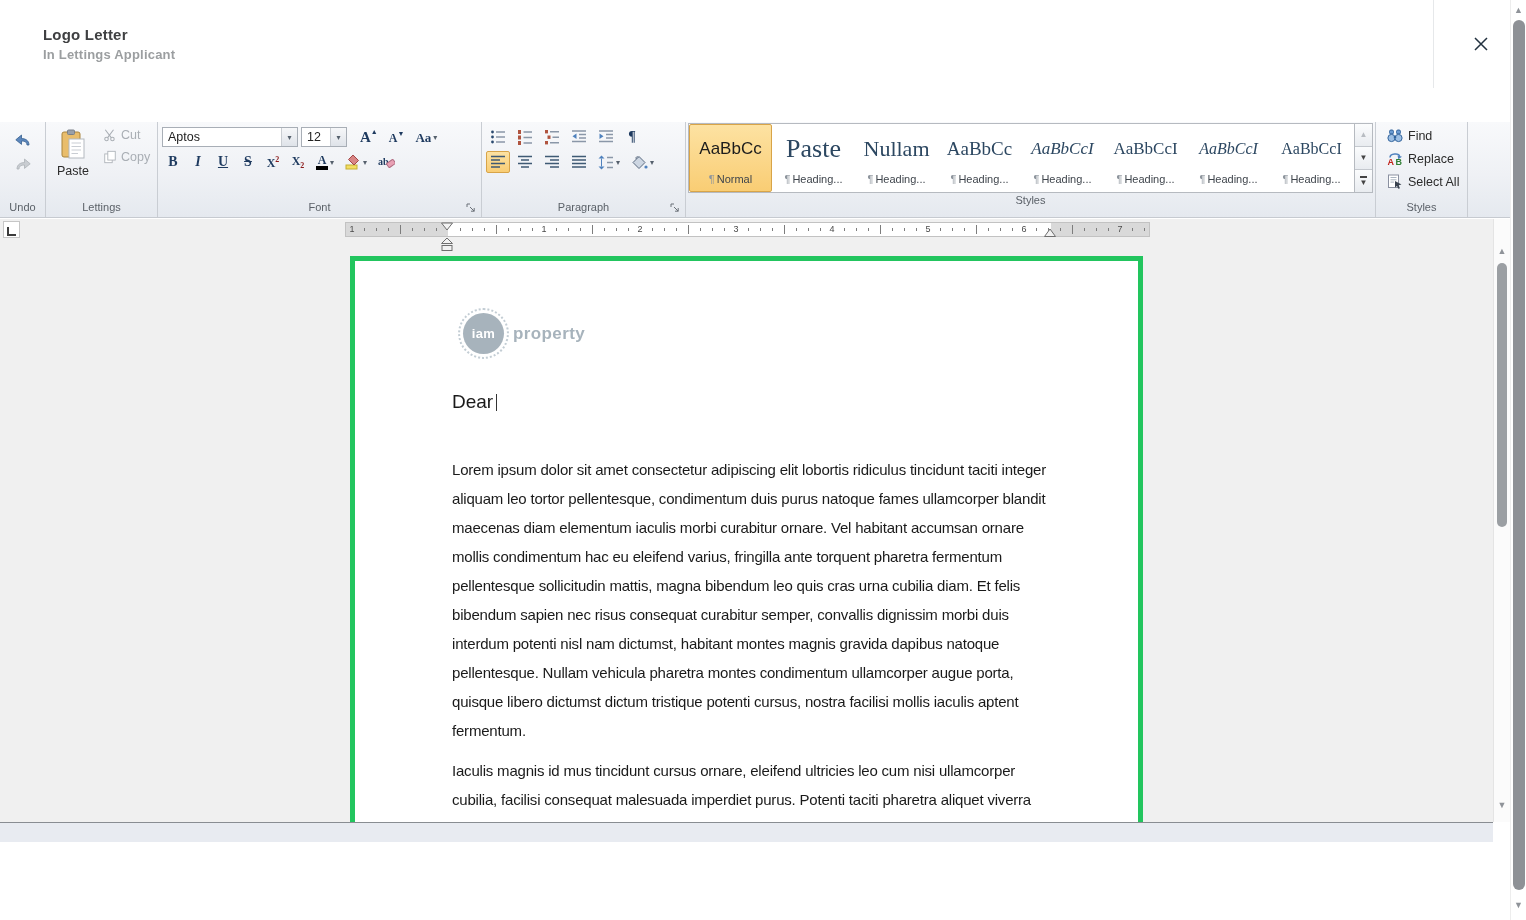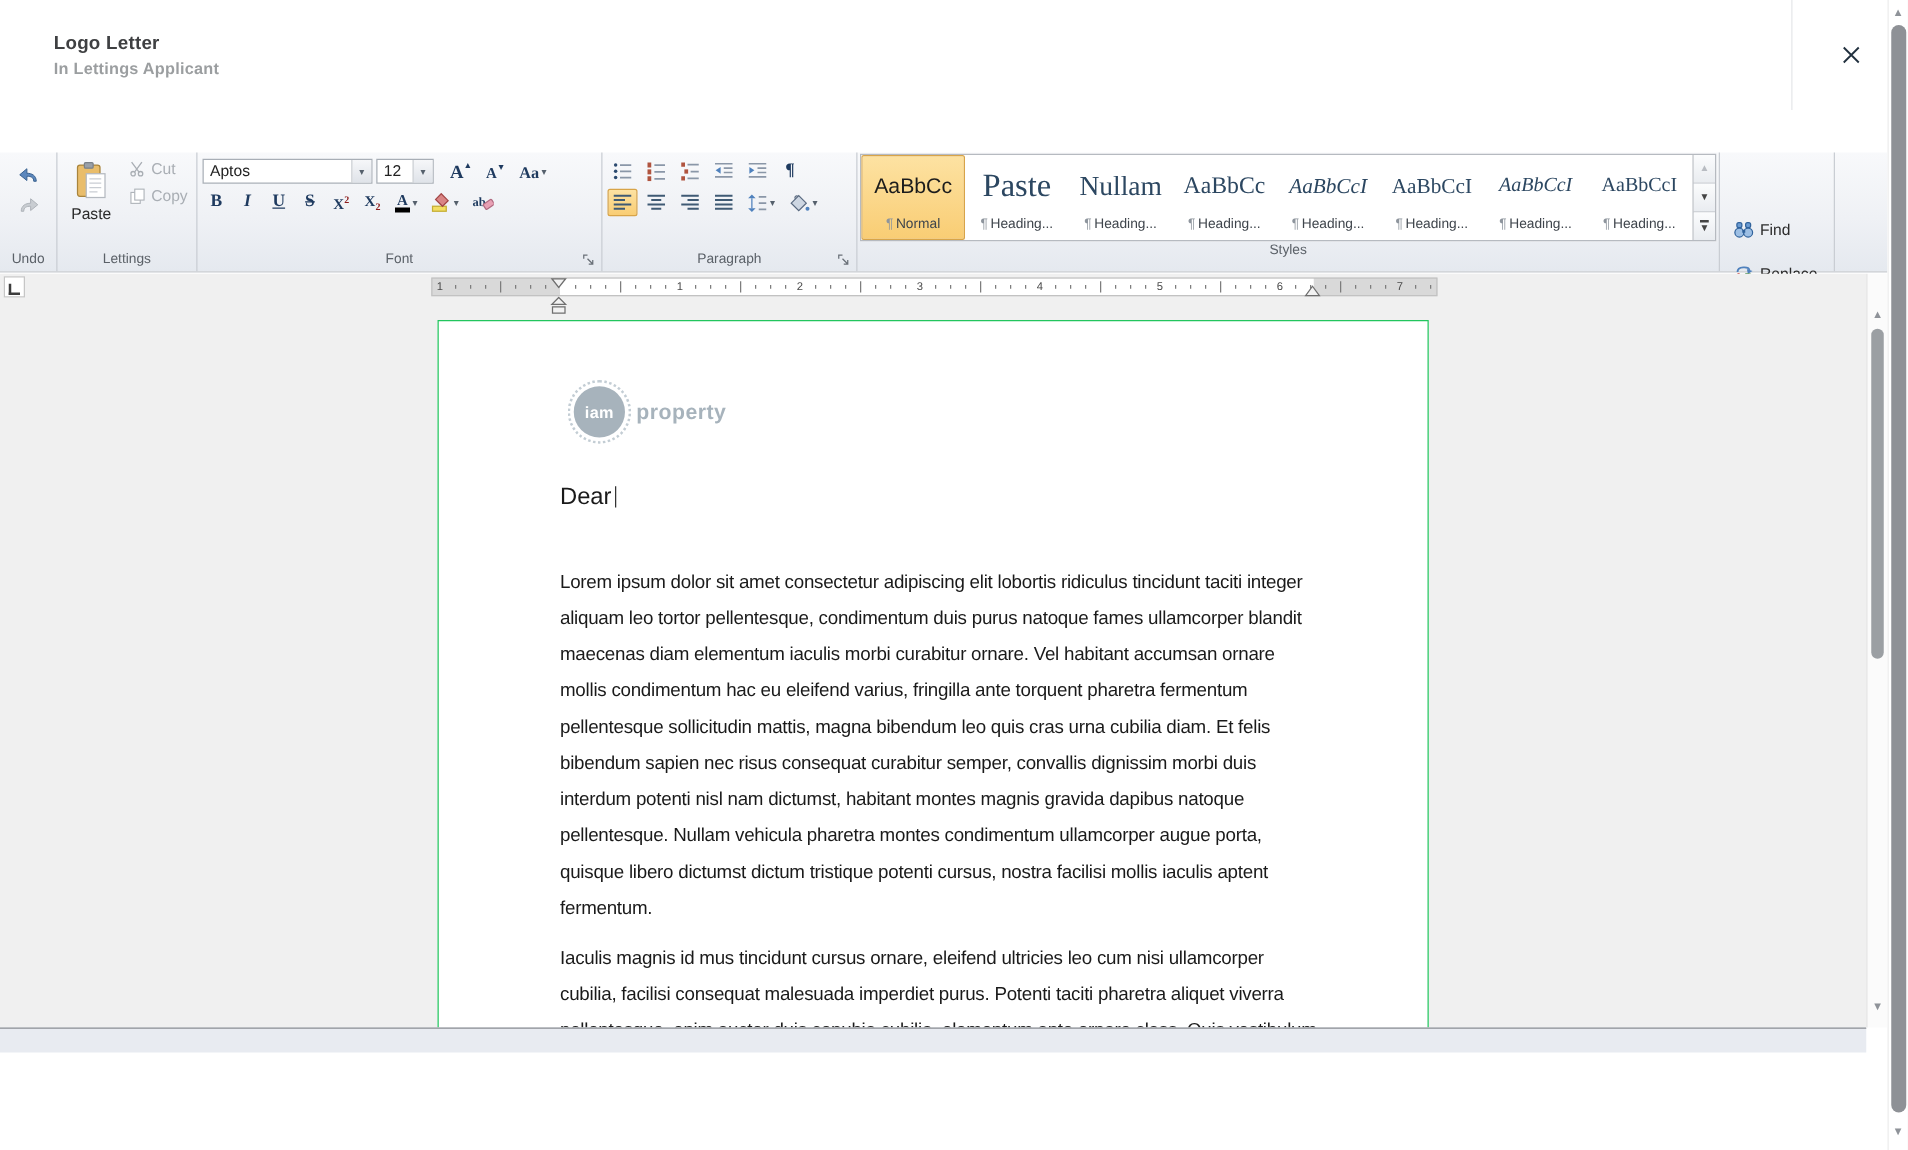--- a/index.html
+++ b/index.html
@@ -90,21 +90,21 @@
   .style-label .pilcrow{color:#8e959d;margin-right:2px;}
   .gallery-scroll{width:17px;border-left:1px solid #b6bac0;display:flex;flex-direction:column;}
   .gal-btn{flex:1;border:none;border-bottom:1px solid #c4c8ce;background:linear-gradient(#fbfcfd,#e9ecf0);
      font-size:8px;color:#444;padding:0;cursor:pointer;line-height:1;}
   .gal-btn:last-child{border-bottom:none;}
   .gal-btn .bar{display:block;width:7px;height:2px;background:#444;margin:0 auto 1px auto;}
   .gal-btn.disabled{color:#b8bcc2;}
 
   
   .g-edit{width:92px;}
-  .g-edit .rgroup-content{display:flex;flex-direction:column;gap:14px;padding-left:8px;padding-top:3px;margin-top:48px;}
+  .g-edit .rgroup-content{display:flex;flex-direction:column;gap:2px;padding-left:8px;padding-top:3px;}
   .edit-cmd{display:flex;align-items:center;gap:5px;height:21px;border:1px solid transparent;background:transparent;
      font-size:12.5px;color:#2b2b2b;padding:0 2px;cursor:pointer;white-space:nowrap;}
 
   .rgroup-filler{flex:1;border-right:none;}
 
   
   .canvas{position:absolute;left:0;top:219px;width:1493px;height:603px;background:#f0f0f0;overflow:hidden;}
   .tabsel{position:absolute;left:3px;top:2px;width:17px;height:17px;box-sizing:border-box;background:#fff;
      border:1px solid #c6c6c6;cursor:pointer;padding:0;}
   .tabsel .L{display:block;width:7px;height:7px;border-left:2px solid #3c3c3c;border-bottom:2px solid #3c3c3c;margin:3px auto 0 auto;}
@@ -112,21 +112,21 @@
   .ruler{position:absolute;left:345px;top:3px;width:805px;height:15px;background:#d9d9d9;
      border:1px solid #c2c2c2;box-sizing:border-box;}
   .ruler-white{position:absolute;left:102px;top:0;width:603px;height:100%;background:#fff;}
   .tick{position:absolute;width:1px;background:#7d7d7d;}
   .tick.small{height:3px;top:5px;}
   .tick.tall{height:9px;top:2px;}
   .ruler-num{position:absolute;top:1px;font-size:9px;color:#4a4a4a;transform:translateX(-50%);}
   .marker{position:absolute;}
 
   .page{position:absolute;left:350px;top:37px;width:793px;height:604px;background:#fff;
-     border:1px solid #22c55e;box-sizing:border-box;cursor:text;}
+     border:5px solid #22c55e;box-sizing:border-box;cursor:text;}
   .logo{position:absolute;left:108px;top:52px;display:flex;align-items:center;}
   .logo-badge{position:relative;width:41px;height:41px;border-radius:50%;background:#a7b3bc;
      display:flex;align-items:center;justify-content:center;color:#fff;font-weight:bold;font-size:13px;letter-spacing:.3px;}
   .logo-badge::before{content:"";position:absolute;left:-5px;top:-5px;width:47px;height:47px;
      border:2px dotted #c3cdd4;border-radius:50%;}
   .logo-word{margin-left:9px;font-size:17px;font-weight:bold;color:#a7b3bc;letter-spacing:.4px;}
   .salutation{position:absolute;left:97px;top:130px;font-size:19px;color:#1a1a1a;}
   .text-caret{display:inline-block;width:1px;height:17px;background:#333;vertical-align:-3px;margin-left:3px;}
   .doc-body{position:absolute;left:97px;top:194px;width:606px;}
   .doc-para{margin:0 0 11px 0;font-size:15px;line-height:29px;color:#1a1a1a;letter-spacing:-0.2px;}

